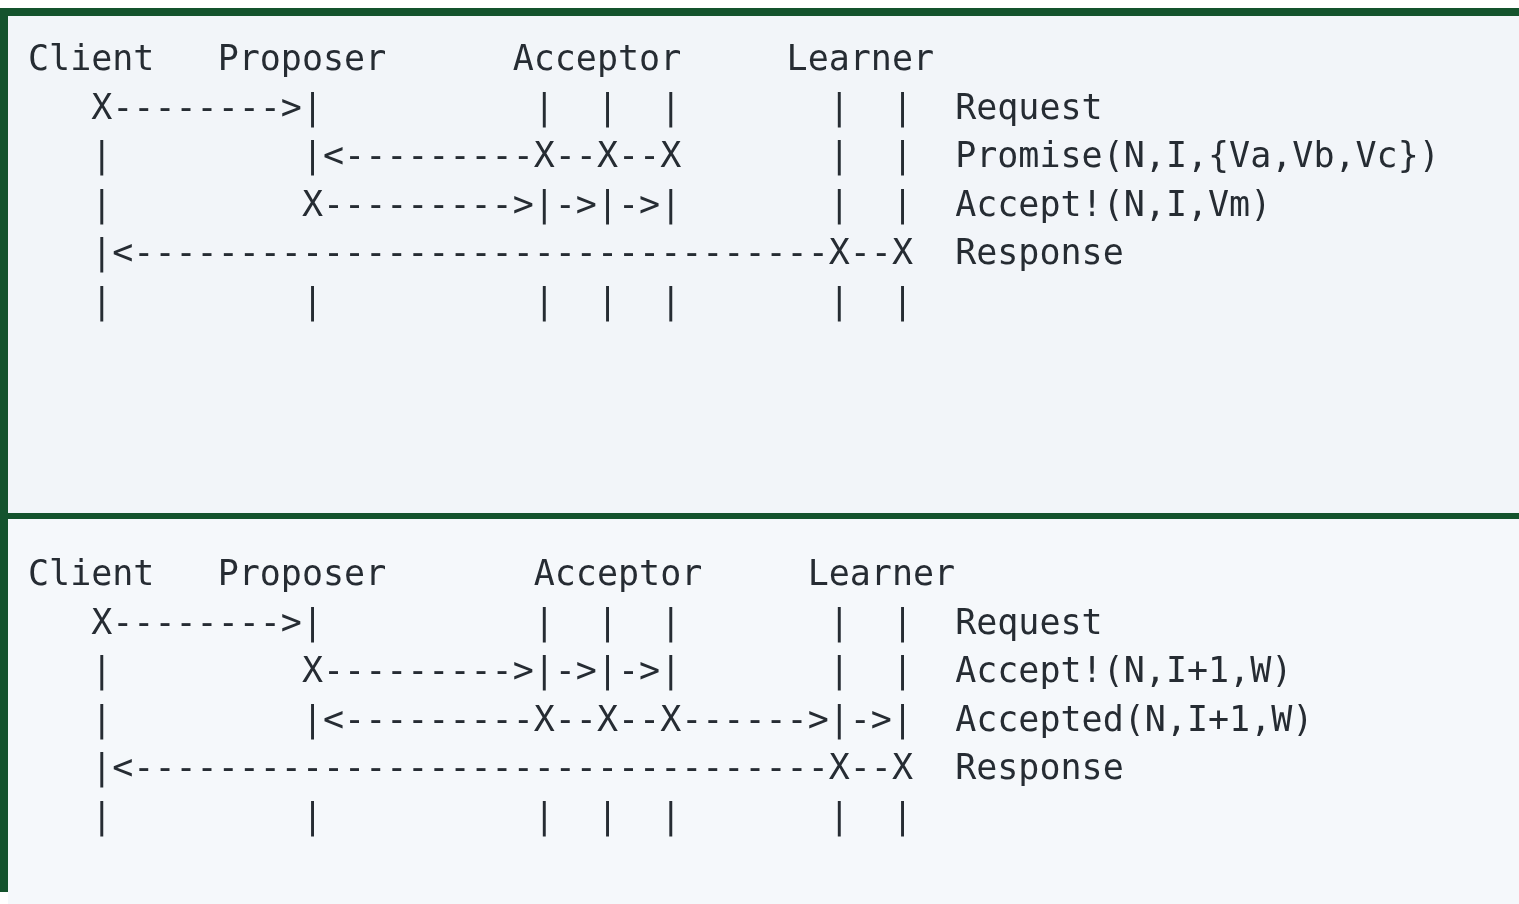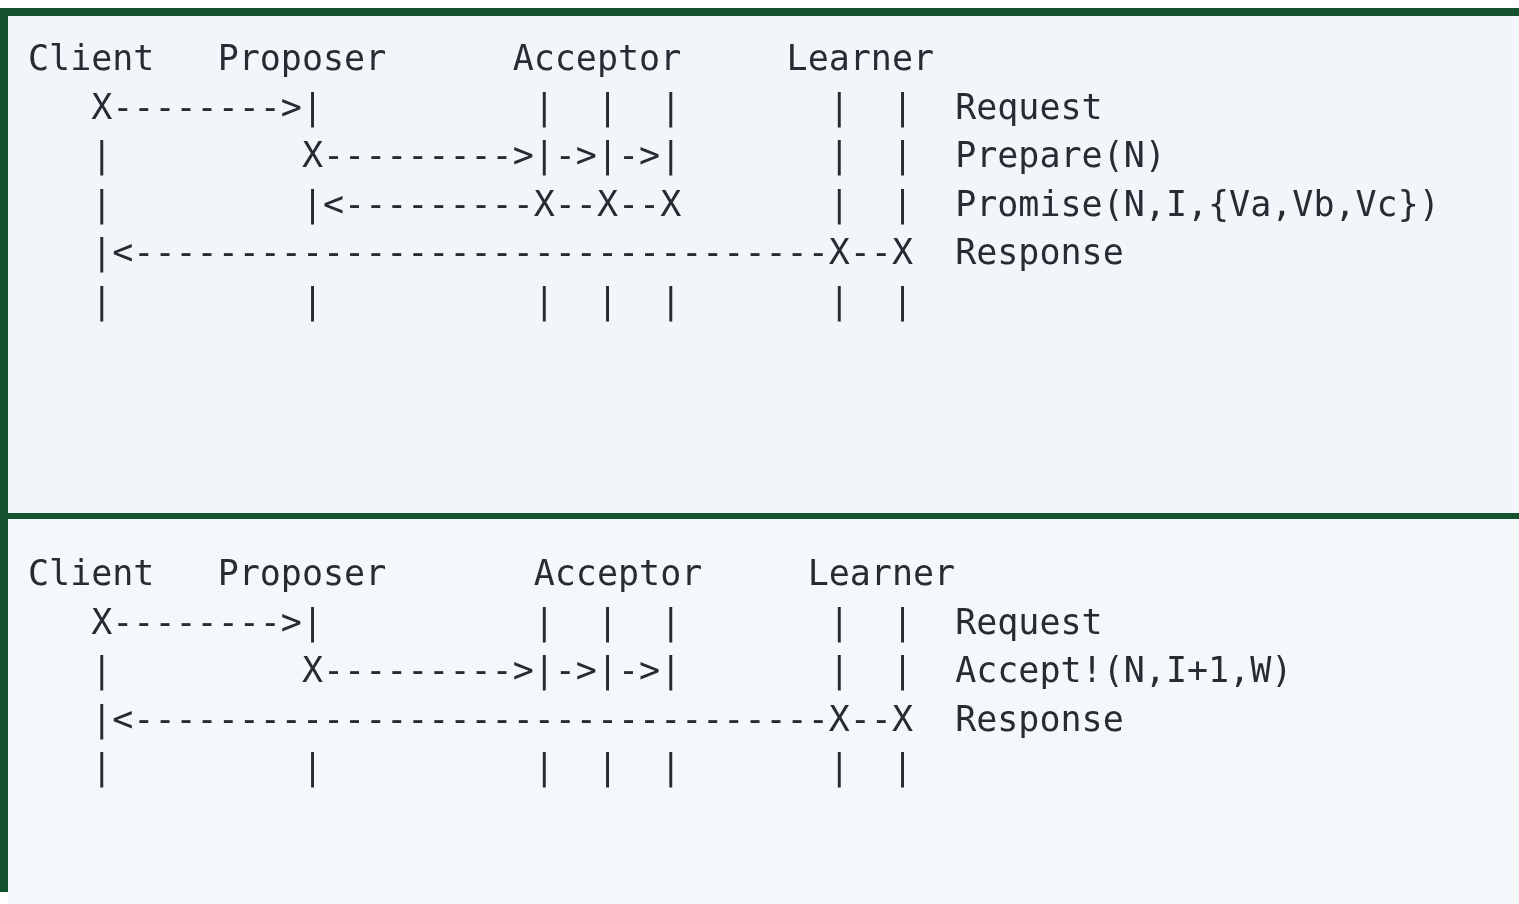--- a/index.html
+++ b/index.html
@@ -46,27 +46,28 @@
   }
 </style>
 </head>
 <body>
 
 <div class="canvas">
 
   <div class="code-block block-first">
     <div class="line">Client   Proposer      Acceptor     Learner</div>
     <div class="line">   X--------&gt;|          |  |  |       |  |  Request</div>
-    <div class="line">   |         X---------&gt;|-&gt;|-&gt;|       |  |  Prepare(N)</div>
     <div class="line">   |         |&lt;---------X--X--X       |  |  Promise(N,I,{Va,Vb,Vc})</div>
+    <div class="line">   |         X---------&gt;|-&gt;|-&gt;|       |  |  Accept!(N,I,Vm)</div>
     <div class="line">   |&lt;---------------------------------X--X  Response</div>
     <div class="line">   |         |          |  |  |       |  |</div>
   </div>
 
   <div class="code-block block-following">
     <div class="line">Client   Proposer       Acceptor     Learner</div>
     <div class="line">   X--------&gt;|          |  |  |       |  |  Request</div>
     <div class="line">   |         X---------&gt;|-&gt;|-&gt;|       |  |  Accept!(N,I+1,W)</div>
+    <div class="line">   |         |&lt;---------X--X--X------&gt;|-&gt;|  Accepted(N,I+1,W)</div>
     <div class="line">   |&lt;---------------------------------X--X  Response</div>
     <div class="line">   |         |          |  |  |       |  |</div>
   </div>
 
 </div>
 
 </body></html>

